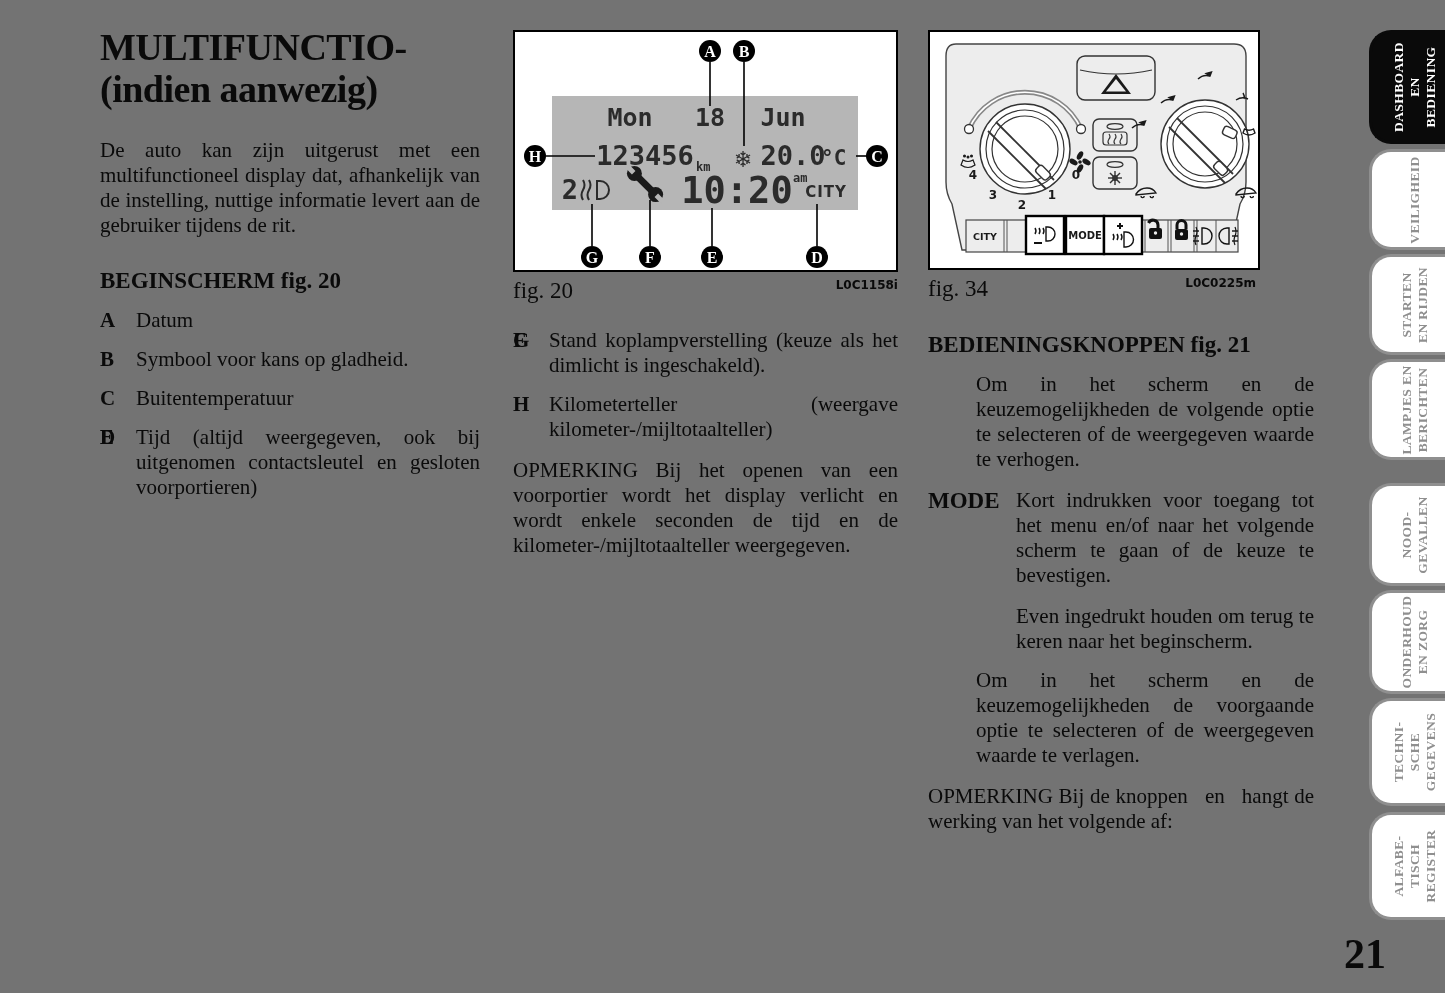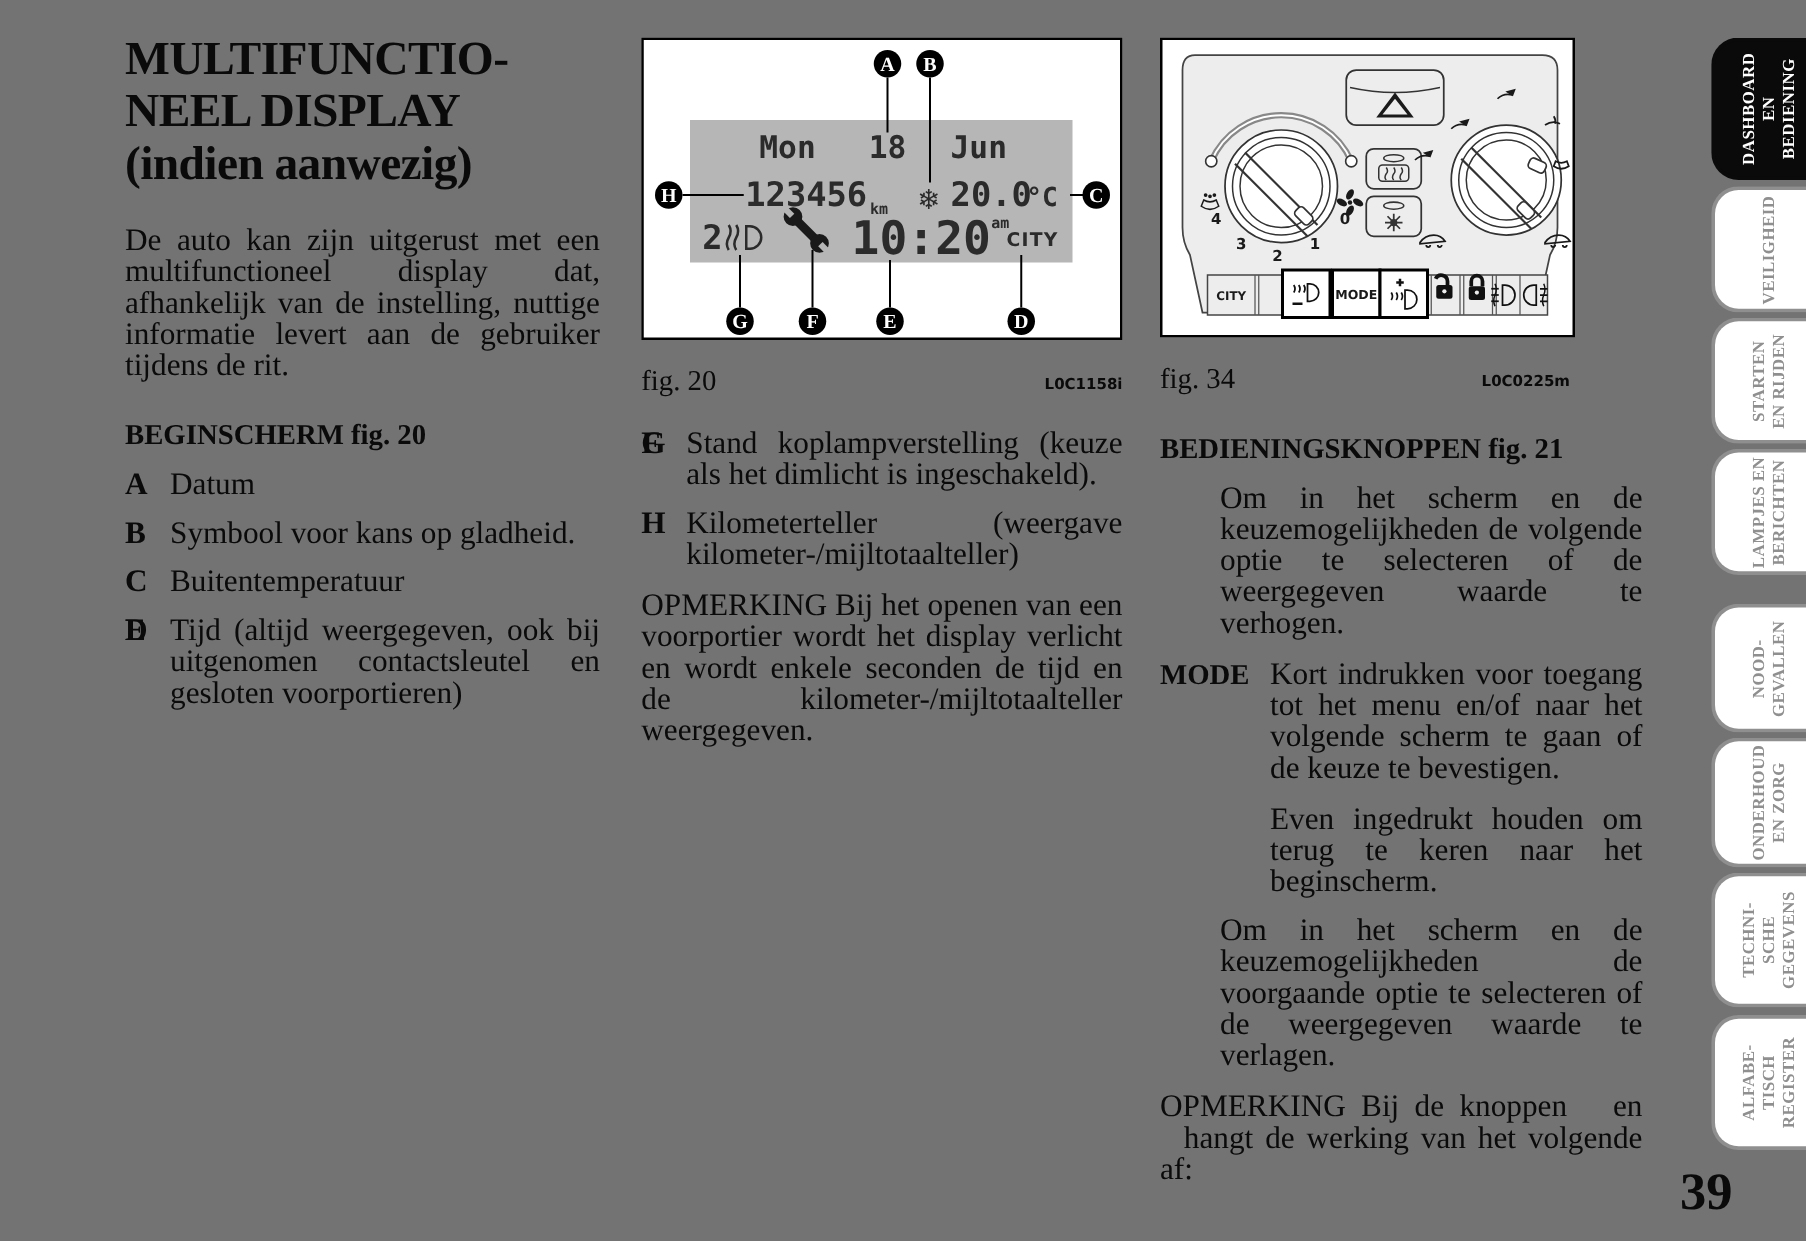--- a/index.html
+++ b/index.html
@@ -4,34 +4,34 @@
 <style>
   html,body{margin:0;padding:0;background:#fff;}
   .page{position:relative;width:1445px;height:993px;background:#737373;overflow:hidden;
         font-family:"Liberation Serif",serif;color:#0a0a0a;padding-left:12px;}
   
   .col{position:absolute;}
   .col-left{left:100px;top:26px;width:380px;}
   .col-mid{left:513px;top:30px;width:385px;}
   .col-right{left:928px;top:30px;width:386px;}
   h1{margin:0;font-size:38px;line-height:42px;font-weight:bold;letter-spacing:-0.5px;}
-  .body-text{font-size:25px;line-height:25px;text-align:justify;}
+  .body-text{font-size:21px;line-height:25px;text-align:justify;}
   .intro{margin-top:28px;}
   .sec-head{margin-top:30px;font-size:23px;font-weight:bold;}
   .sec-intro{margin-top:14px;}
   .key-item{position:relative;margin-top:14px;padding-left:36px;}
   .key-item .key{position:absolute;left:0;top:0;font-weight:bold;}
   .note{margin-top:16px;}
   .indent-para{margin-top:14px;margin-left:48px;}
   .mode-block{position:relative;margin-top:16px;padding-left:88px;min-height:30px;}
   .mode-key{position:absolute;left:0;top:0;font-size:23px;font-weight:bold;}
   .mode-para2{margin-top:16px;margin-left:88px;}
   
   .figure-box{border:2px solid #000;background:#fff;}
-  .caption-row{display:flex;justify-content:space-between;align-items:flex-end;margin-top:20px;}
+  .caption-row{display:flex;justify-content:space-between;align-items:flex-start;margin-top:6px;}
   .fig-caption{font-size:23px;}
   .fig-code{font-family:"DejaVu Sans",sans-serif;font-size:12px;font-weight:bold;margin-bottom:4px;}
   .mid-list{margin-top:24px;}
   
   .sidebar{position:absolute;right:0;top:0;width:100px;height:993px;}
   .tab{position:absolute;right:0;width:88px;background:#fff;border:3px solid #8f8f8f;
        border-right:none;border-radius:22px 0 0 22px;box-sizing:border-box;}
   .tab.active{background:#0a0a0a;border-color:#0a0a0a;}
   .tab-label{position:absolute;top:50%;left:50%;transform:translate(-50%,-50%) rotate(-90deg);
              text-align:center;font-weight:bold;font-size:13.5px;line-height:16px;
@@ -42,21 +42,20 @@
   svg text{user-select:none;}
 </style>
 </head>
 <body>
 
 <div class="page">
 
   <div class="col col-left">
     <h1>
       <span style="display:block">MULTIFUNCTIO-</span>
-      <span style="display:block">NEEL DISPLAY</span>
       <span style="display:block">(indien aanwezig)</span>
     </h1>
     <div class="body-text intro">De auto kan zijn uitgerust met een multifunctioneel display dat, afhankelijk van de instelling, nuttige informatie levert aan de gebruiker tijdens de rit.</div>
     <div class="sec-head">BEGINSCHERM fig. 20</div>
 
     <div class="body-text key-item">
       <span class="key">A</span>
       <span>Datum</span>
     </div>
     <div class="body-text key-item">
@@ -390,14 +389,14 @@
     </div>
     <div class="tab" style="top:812px;height:108px;">
       <div class="tab-label" style="width:108px;">
         <span>ALFABE-</span>
         <span>TISCH</span>
         <span>REGISTER</span>
       </div>
     </div>
   </div>
 
-  <div class="page-num">39</div>
+  <div class="page-num">21</div>
 </div>
 
 </body></html>

